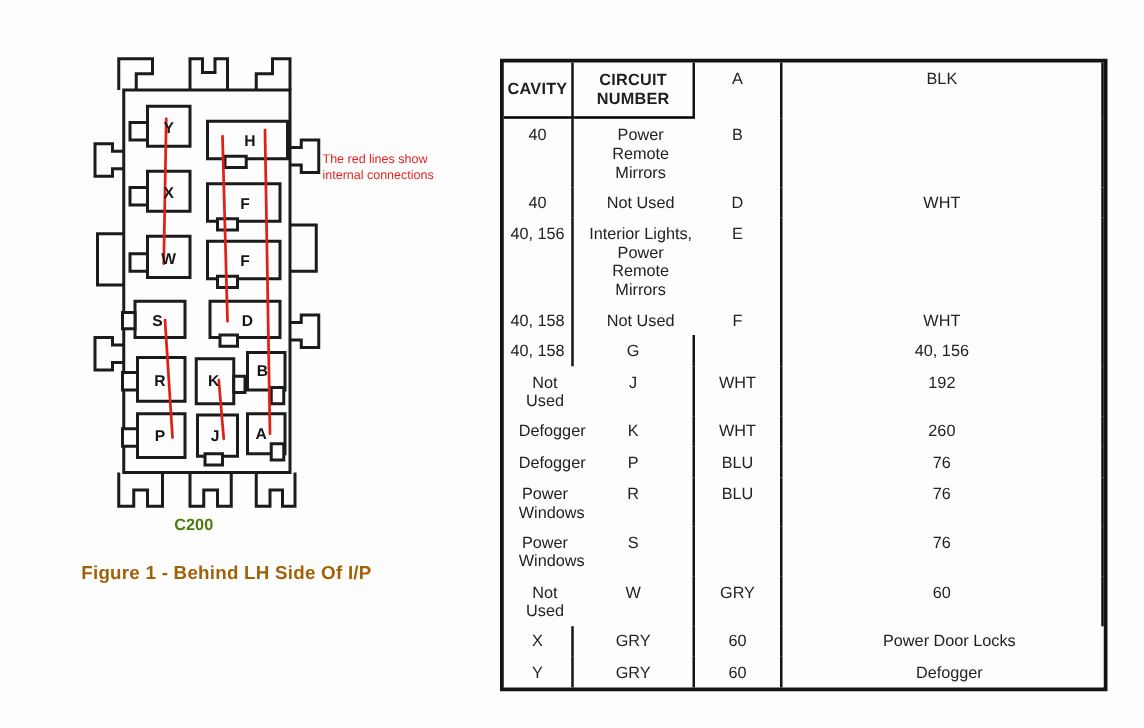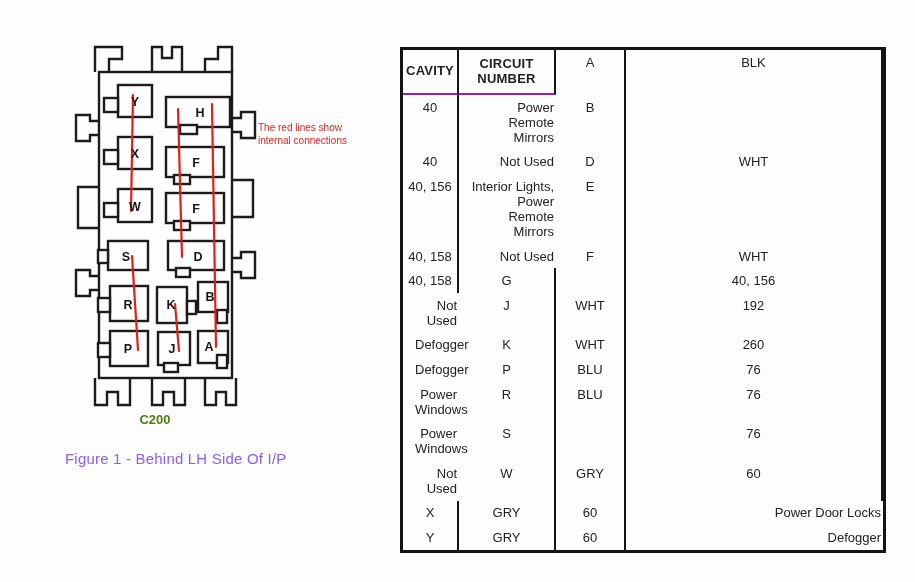--- a/index.html
+++ b/index.html
@@ -4,41 +4,41 @@
 <style>
   html,body{margin:0;padding:0;}
   body{
     width:915px;height:582px;position:relative;background:#fdfdfd;
     font-family:"Liberation Sans",sans-serif;color:#1f1f1f;overflow:hidden;
   }
   .abs{position:absolute;}
   
   #diagram-svg{left:60px;top:25px;}
   .c200{left:100px;top:412px;width:110px;text-align:center;font-weight:bold;font-size:13px;color:#4d7c0f;}
-  .caption{left:65px;top:450px;font-weight:normal;font-size:15px;color:#8b5cf6;letter-spacing:.2px;}
+  .caption{left:65px;top:450px;font-weight:bold;font-size:15px;color:#a16207;letter-spacing:.2px;}
   .annotation{left:258px;top:121px;font-size:10px;line-height:1.32;font-weight:normal;white-space:pre-line;}
   
   .conn-table{
     left:400px;top:47px;width:486px;box-sizing:border-box;
     border:3px solid #141414;background:#fdfdfd;
     display:grid;grid-template-columns:56px 97px 70px 1fr;
   }
   .h-cell{
     font-weight:bold;font-size:13px;text-align:center;white-space:pre-line;
     display:flex;align-items:center;justify-content:center;
-    min-height:43px;border-bottom:2px solid #a21caf;line-height:1.15;letter-spacing:.2px;
+    min-height:43px;border-bottom:2px solid #000000;line-height:1.15;letter-spacing:.2px;
   }
   .t-cell{
     font-size:13px;line-height:15px;padding:4.8px 2px;text-align:center;
     white-space:pre-line;color:#222;
   }
   .c0,.h0{border-right:2px solid #141414;}
   .c1,.h1{border-right:2px solid #141414;}
   .c2,.h2{border-right:2px solid #141414;}
-  .left{text-align:right;padding-left:12px;}
+  .left{text-align:center;padding-left:12px;}
   svg text{font-family:"Liberation Sans",sans-serif;font-weight:bold;}
 </style>
 </head>
 <body>
 
 <svg id="diagram-svg" class="abs" width="235" height="385" viewBox="0 0 235 385">
   <g stroke="#1b1b1b" stroke-width="2.4" fill="#fdfdfd" stroke-linejoin="miter">
 
     <polyline points="35,47 35,22 62,22 62,34 49,34 49,47"></polyline>
     <polyline points="92,47 92,22 102,22 102,33 112,33 112,22 122,22 122,47"></polyline>

